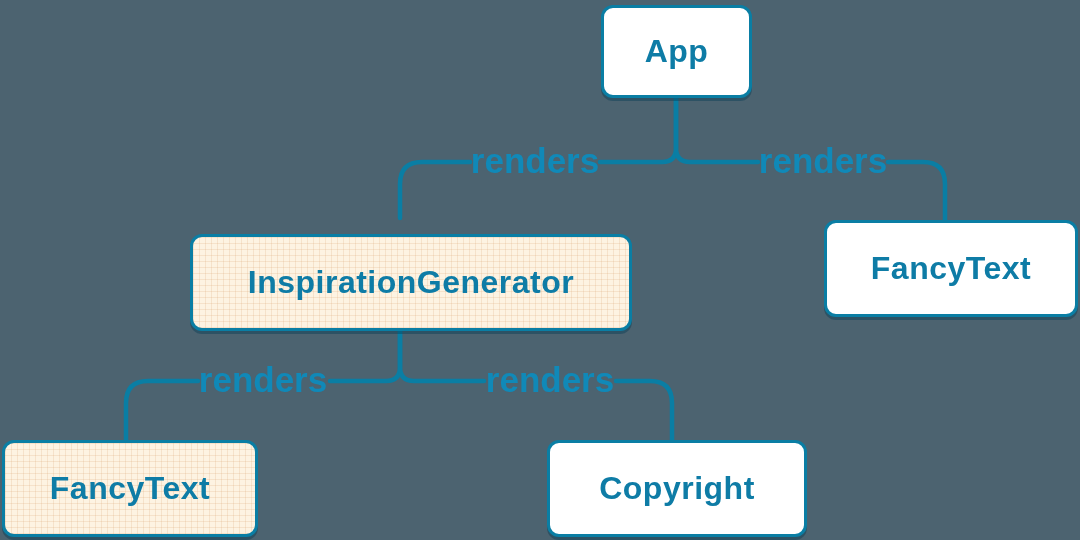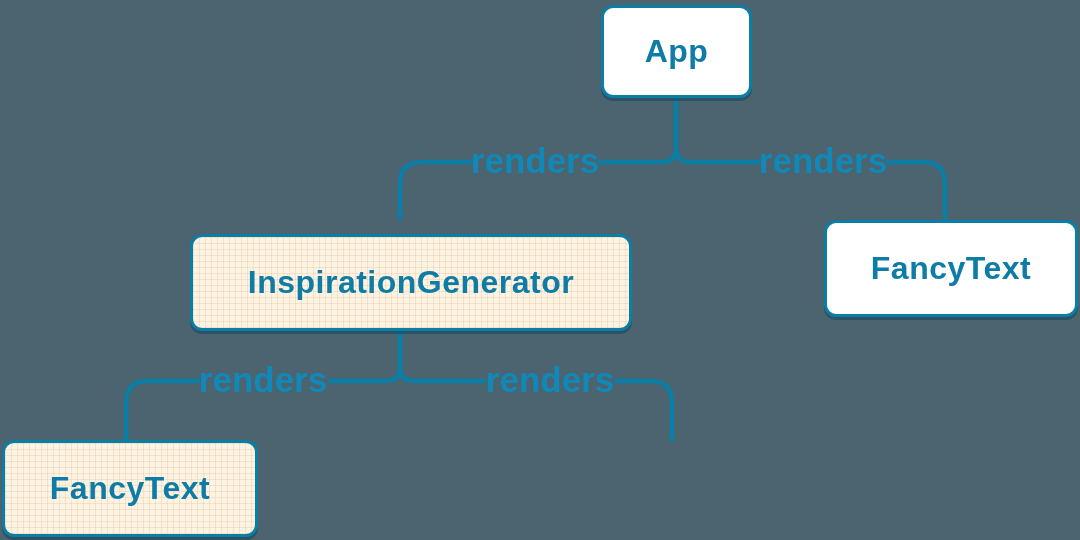--- a/index.html
+++ b/index.html
@@ -91,14 +91,15 @@
 
   <div class="edge-label edge-label-1">renders</div>
   <div class="edge-label edge-label-2">renders</div>
   <div class="edge-label edge-label-3">renders</div>
   <div class="edge-label edge-label-4">renders</div>
 
   <div class="node node-app">App</div>
   <div class="node node--highlight node-ig">InspirationGenerator</div>
   <div class="node node-fancy-right">FancyText</div>
   <div class="node node--highlight node-fancy-left">FancyText</div>
+  <div class="node node-copyright">Copyright</div>
 
 </div>
 
 </body></html>

